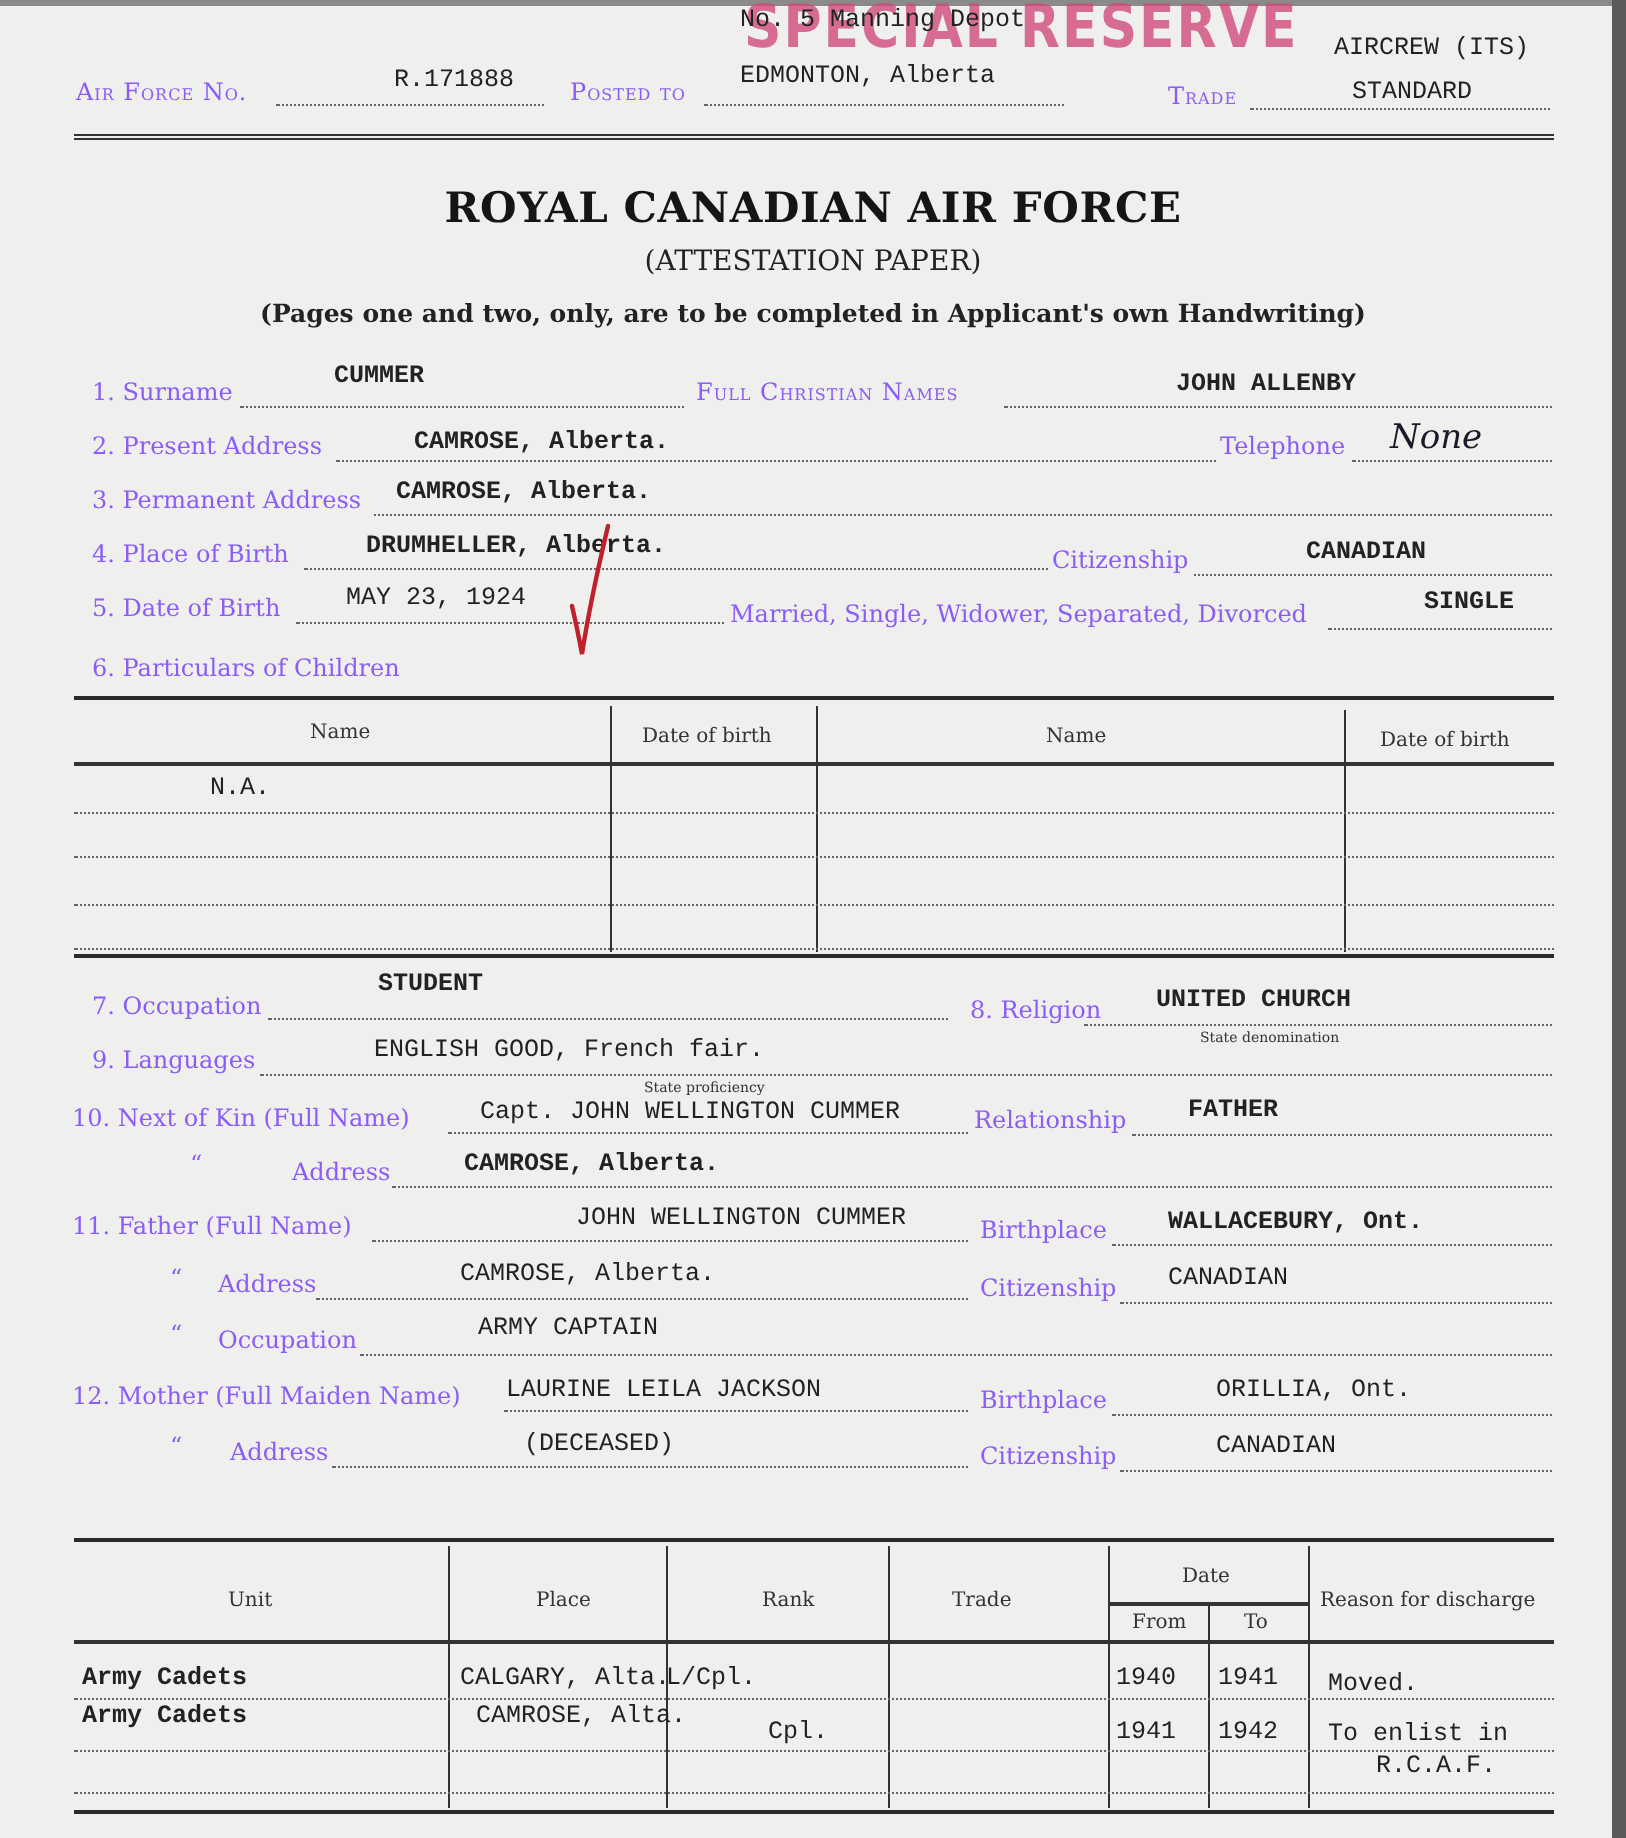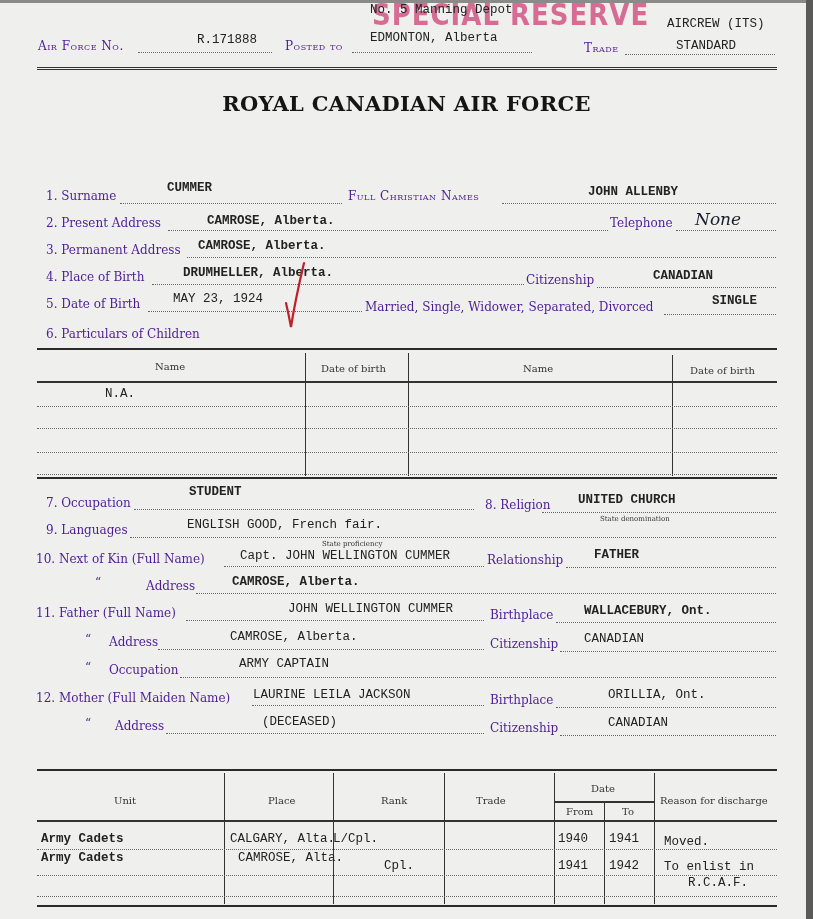--- a/index.html
+++ b/index.html
@@ -10,21 +10,21 @@
     color: #1e1e1e;
     position: relative;
   }
   .page {
     position: absolute; left: 0; top: 0; width: 806px; height: 919px;
     background: #efefed;
     border-top: 3px solid #8a8a88;
   }
   .rightedge { position: absolute; right: 0; top: 0; width: 7px; height: 919px; background: #5a5a58; }
   .abs { position: absolute; white-space: nowrap; }
-  .lbl { font-family: "DejaVu Serif", serif; font-size: 12px; color: #4c1d95; }
+  .lbl { font-family: "DejaVu Serif", serif; font-size: 12px; color: #8b5cf6; }
   .sc { font-variant: small-caps; letter-spacing: 0.5px; }
   .tw { font-family: "Liberation Mono", "DejaVu Sans Mono", monospace; font-size: 12.5px; color: #222; font-weight: bold; }
   .dots { position: absolute; border-bottom: 1px dotted #666; height: 0; }
   .rule { position: absolute; left: 37px; width: 740px; height: 0; border-top: 3px double #333; }
   .rule.thick { border-top: 2px solid #2a2a2a; }
   .vline { position: absolute; width: 0; border-left: 1px solid #333; }
   .hline { position: absolute; height: 0; border-top: 1px solid #333; }
   .title { font-family: "DejaVu Serif", serif; font-weight: bold; font-size: 21px; letter-spacing: 0.3px; color: #151515; }
   .subtitle { font-family: "DejaVu Serif", serif; font-size: 14px; color: #222; }
   .note { font-family: "DejaVu Serif", serif; font-size: 12.5px; font-weight: bold; color: #222; }
@@ -49,20 +49,22 @@
   <span class="abs tw" style="left:370px;top:28px;font-weight:normal;">EDMONTON, Alberta</span>
 
   <span class="abs tw" style="left:667px;top:14px;font-weight:normal;">AIRCREW (ITS)</span>
   <span class="abs lbl sc" style="left:584px;top:38px;">Trade</span>
   <div class="dots" style="left:625px;top:51px;width:150px;"></div>
   <span class="abs tw" style="left:676px;top:36px;font-weight:normal;">STANDARD</span>
 
   <div class="rule" style="top:64px;"></div>
 
   <div class="abs title" style="left:0;width:813px;text-align:center;top:88px;">ROYAL CANADIAN AIR FORCE</div>
+  <div class="abs subtitle" style="left:0;width:813px;text-align:center;top:120px;">(ATTESTATION PAPER)</div>
+  <div class="abs note" style="left:0;width:813px;text-align:center;top:146px;">(Pages one and two, only, are to be completed in Applicant's own Handwriting)</div>
 
   <span class="abs lbl" style="left:46px;top:186px;">1. Surname</span>
   <div class="dots" style="left:120px;top:200px;width:222px;"></div>
   <span class="abs tw" style="left:167px;top:178px;">CUMMER</span>
   <span class="abs lbl" style="left:348px;top:186px;"><span class="sc">Full Christian Names</span></span>
   <div class="dots" style="left:502px;top:200px;width:274px;"></div>
   <span class="abs tw" style="left:588px;top:182px;">JOHN ALLENBY</span>
 
   <span class="abs lbl" style="left:46px;top:213px;">2. Present Address</span>
   <div class="dots" style="left:168px;top:227px;width:440px;"></div>

